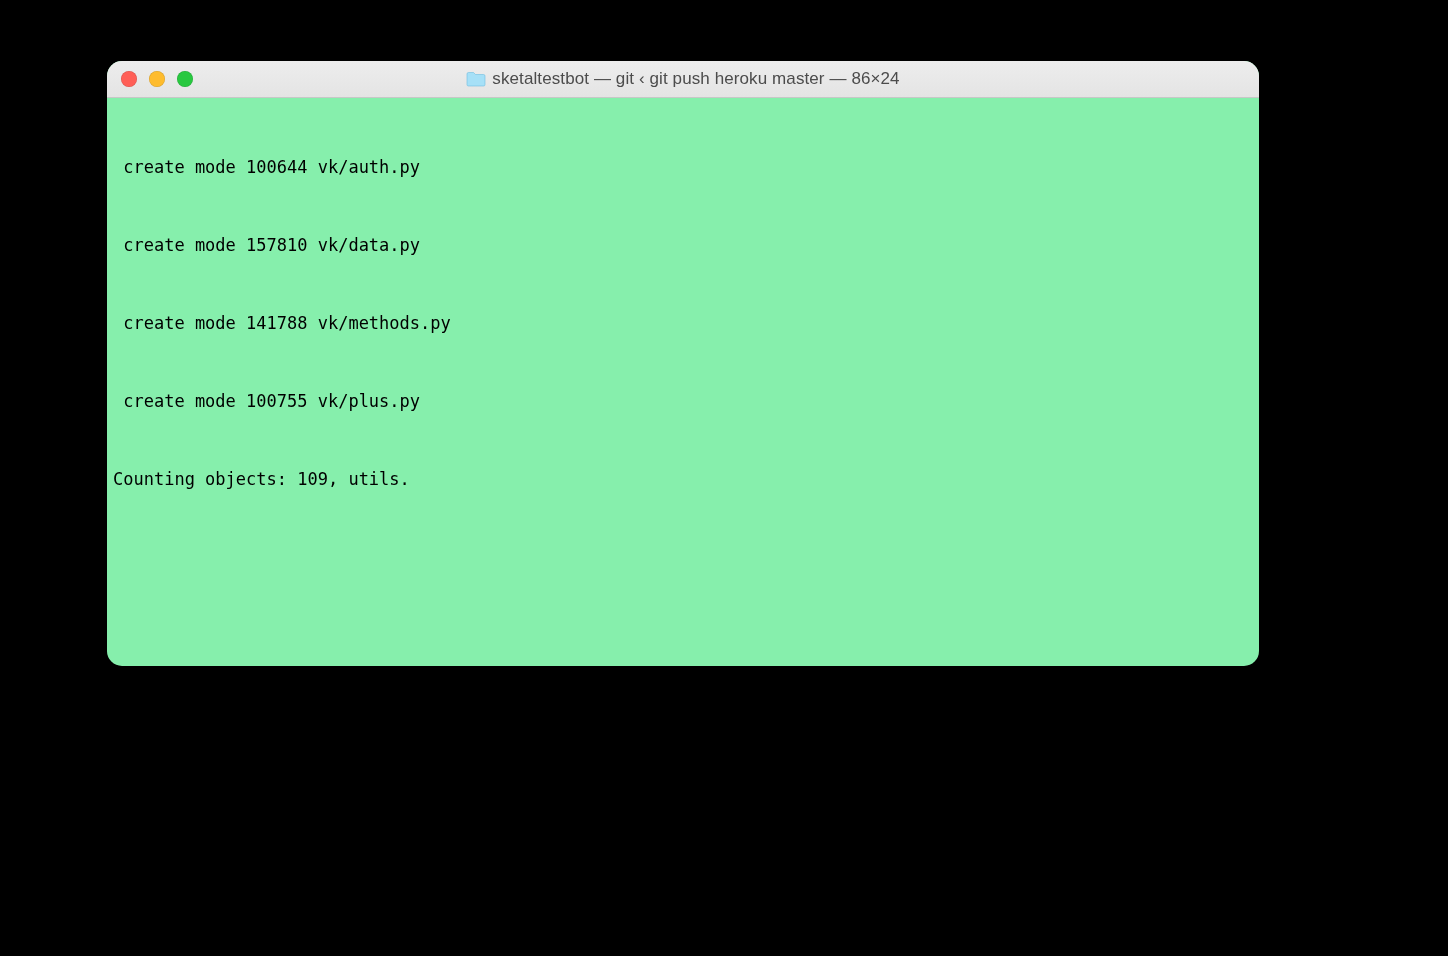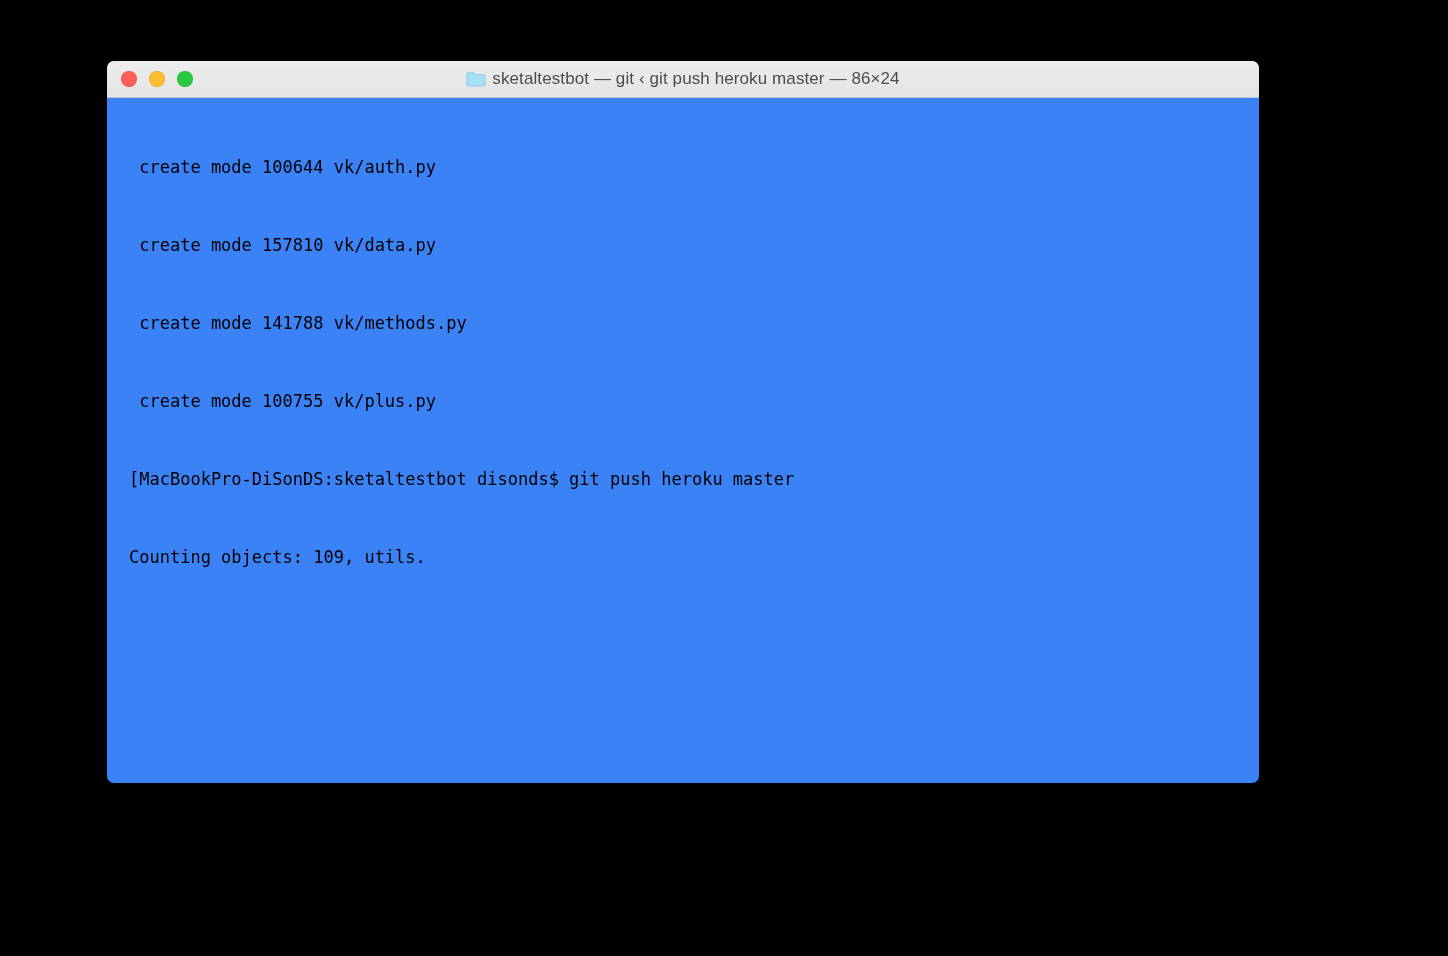--- a/index.html
+++ b/index.html
@@ -9,23 +9,23 @@
     height: 956px;
     background: #000000;
     font-family: -apple-system, BlinkMacSystemFont, "Helvetica Neue", Arial, sans-serif;
     overflow: hidden;
   }
   .window {
     position: absolute;
     left: 107px;
     top: 61px;
     width: 1152px;
-    height: 722px;
-    background: #3b82f6;
-    border-radius: 7px;
+    height: 605px;
+    background: #86efac;
+    border-radius: 15px;
     box-shadow: 0 22px 70px rgba(0,0,0,0.55), 0 0 0 1px rgba(0,0,0,0.12);
     overflow: hidden;
   }
   .titlebar {
     height: 36px;
     background: linear-gradient(to bottom, #ededed 0%, #e4e4e4 100%);
     border-bottom: 1px solid #c7c7c7;
     display: flex;
     align-items: center;
     position: relative;
@@ -71,21 +71,21 @@
   .terminal-body {
     padding: 4px 0 0 0;
     font-family: "Menlo", "Consolas", monospace;
     font-size: 17px;
     line-height: 26px;
     color: #000000;
     white-space: pre;
     overflow: hidden;
   }
   .terminal-line {
-    padding: 0 22px;
+    padding: 0 6px;
   }
 </style>
 </head>
 <body>
 
 <div class="window">
   <div class="titlebar">
     <div class="traffic-lights">
       <div class="light red"></div>
       <div class="light yellow"></div>
@@ -99,21 +99,20 @@
       </span>
       <span class="title-text">sketaltestbot — git ‹ git push heroku master — 86×24</span>
     </div>
   </div>
 
   <div class="terminal-body">
     <div class="terminal-line"> create mode 100644 vk/auth.py</div>
     <div class="terminal-line"> create mode 157810 vk/data.py</div>
     <div class="terminal-line"> create mode 141788 vk/methods.py</div>
     <div class="terminal-line"> create mode 100755 vk/plus.py</div>
-    <div class="terminal-line">[MacBookPro-DiSonDS:sketaltestbot disonds$ git push heroku master</div>
     <div class="terminal-line">Counting objects: 109, utils.</div>
     
     
     
     
     
     
     
     
     

